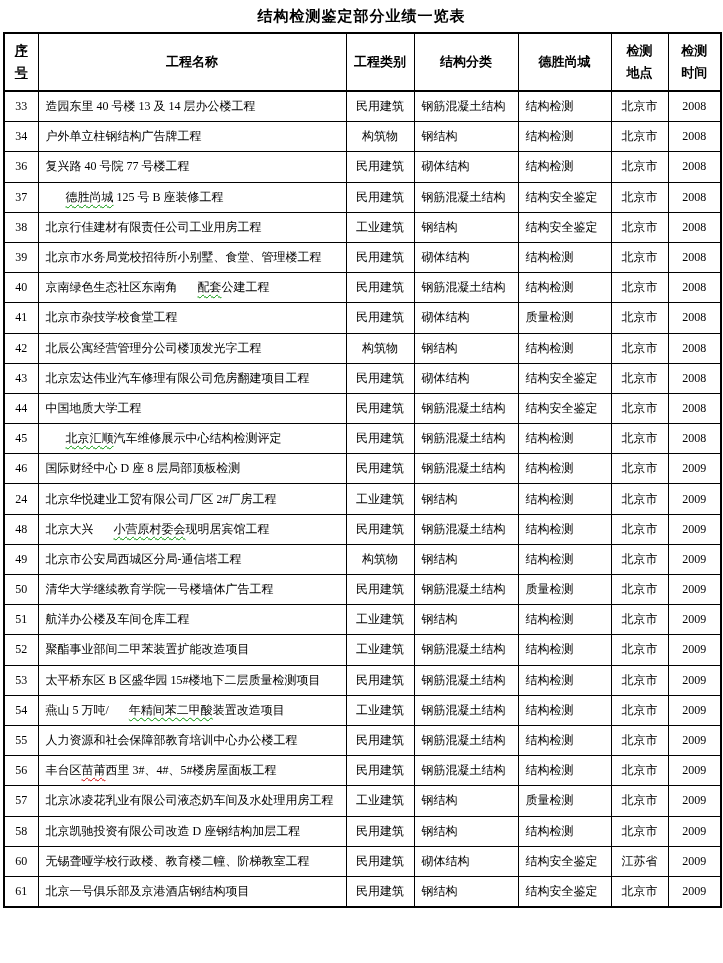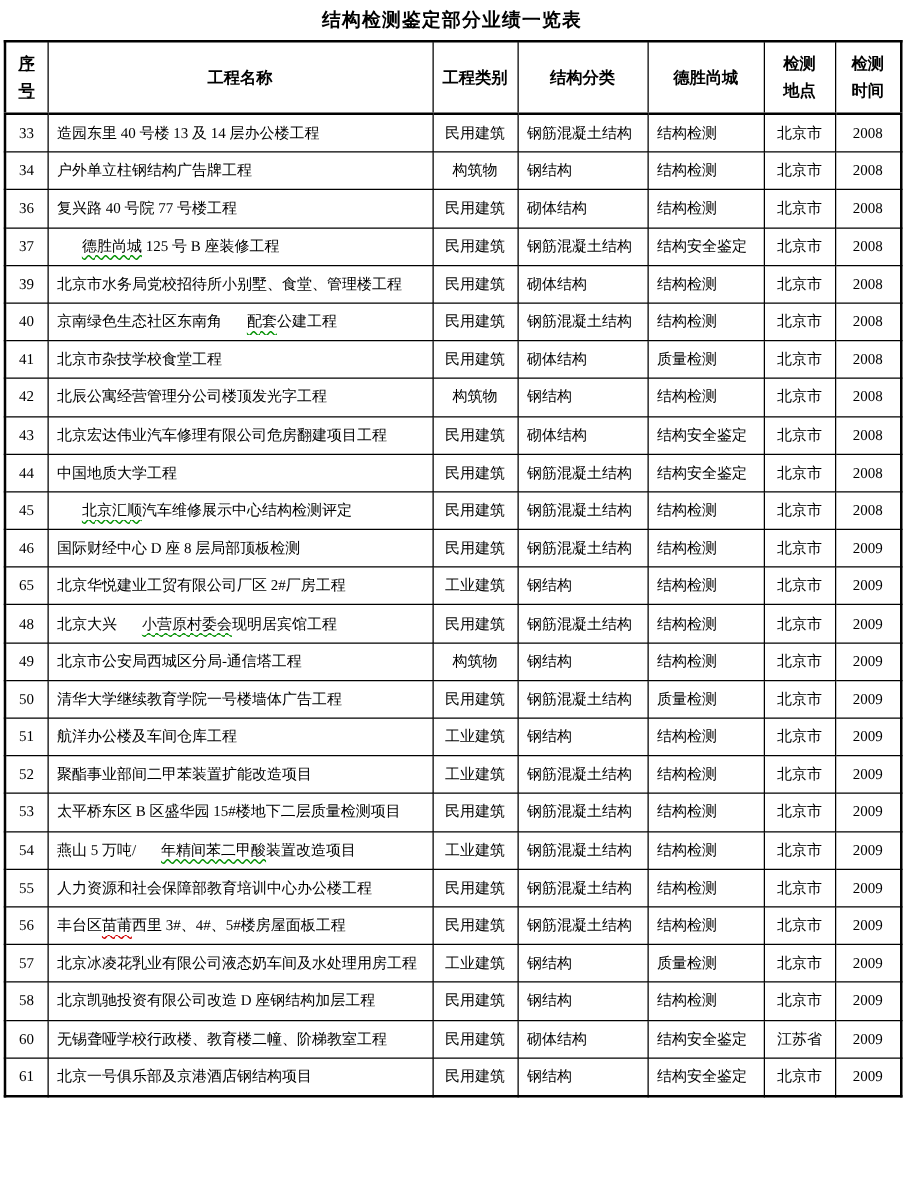--- a/index.html
+++ b/index.html
@@ -99,20 +99,29 @@
       <tr>
         <td class="c">37</td>
         <td class="l"><span class="sq-green">德胜尚城</span> 125 号 B 座装修工程</td>
         <td class="c">民用建筑</td>
         <td class="l">钢筋混凝土结构</td>
         <td class="l">结构安全鉴定</td>
         <td class="c">北京市</td>
         <td class="c">2008</td>
       </tr>
       <tr>
+        <td class="c">38</td>
+        <td class="l">北京行佳建材有限责任公司工业用房工程</td>
+        <td class="c">工业建筑</td>
+        <td class="l">钢结构</td>
+        <td class="l">结构安全鉴定</td>
+        <td class="c">北京市</td>
+        <td class="c">2008</td>
+      </tr>
+      <tr>
         <td class="c">39</td>
         <td class="l">北京市水务局党校招待所小别墅、食堂、管理楼工程</td>
         <td class="c">民用建筑</td>
         <td class="l">砌体结构</td>
         <td class="l">结构检测</td>
         <td class="c">北京市</td>
         <td class="c">2008</td>
       </tr>
       <tr>
         <td class="c">40</td>
@@ -171,21 +180,21 @@
       <tr>
         <td class="c">46</td>
         <td class="l">国际财经中心 D 座 8 层局部顶板检测</td>
         <td class="c">民用建筑</td>
         <td class="l">钢筋混凝土结构</td>
         <td class="l">结构检测</td>
         <td class="c">北京市</td>
         <td class="c">2009</td>
       </tr>
       <tr>
-        <td class="c">65</td>
+        <td class="c">24</td>
         <td class="l">北京华悦建业工贸有限公司厂区 2#厂房工程</td>
         <td class="c">工业建筑</td>
         <td class="l">钢结构</td>
         <td class="l">结构检测</td>
         <td class="c">北京市</td>
         <td class="c">2009</td>
       </tr>
       <tr>
         <td class="c">48</td>
         <td class="l">北京大兴<span class="sq-green">小营原村委会</span>现明居宾馆工程</td>

